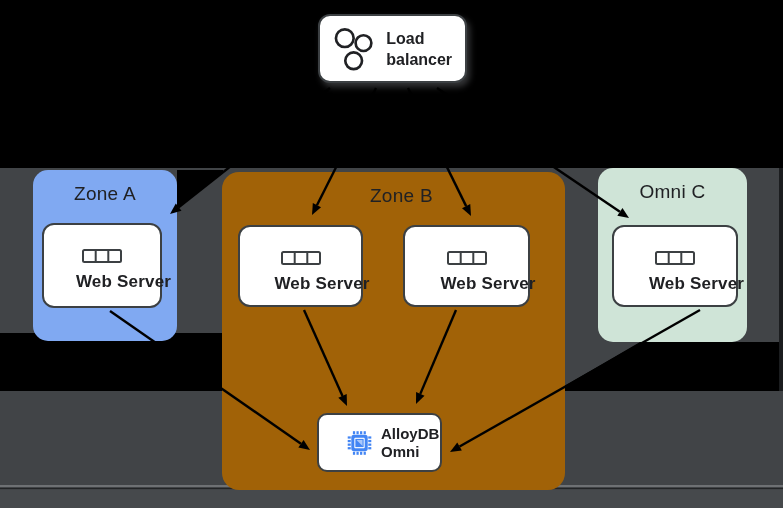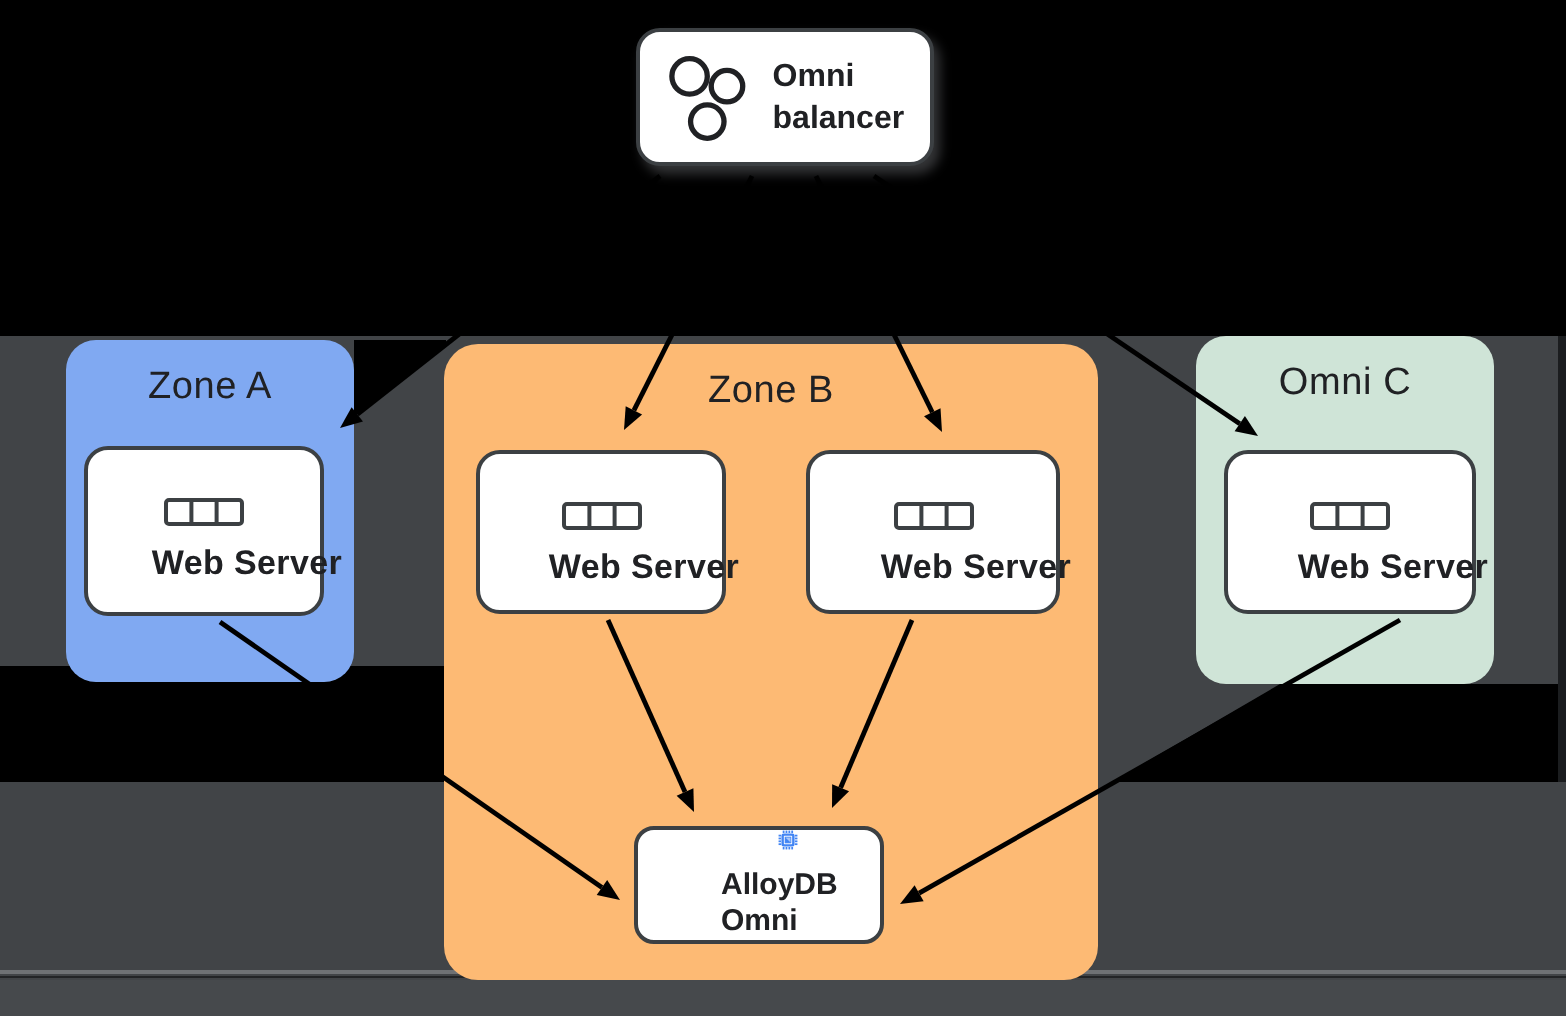--- a/index.html
+++ b/index.html
@@ -32,21 +32,21 @@
   #ws-b1{left:238px;top:225px;width:125px;height:82px;}
   #ws-b2{left:403px;top:225px;width:127px;height:82px;}
   #ws-c{left:612px;top:225px;width:126px;height:82px;}
   .ws-icon{margin-top:24px;}
   .ws-label{
     margin-top:9px;font-size:17px;font-weight:bold;color:#202124;
     white-space:nowrap;letter-spacing:.2px;margin-left:43px;
   }
   #alloydb{
     left:317px;top:413px;width:125px;height:59px;
-    flex-direction:column;justify-content:space-between;padding-left:28px;gap:9px;
+    flex-direction:row;justify-content:space-between;padding-left:28px;gap:9px;
     border-radius:10px;
   }
   .db-label{font-size:15px;font-weight:bold;color:#202124;line-height:18px;width:66px;}
   #lb-box{
     left:318px;top:14px;width:149px;height:69px;z-index:6;
     background:#fff;border:2px solid #3C4043;border-radius:12px;box-sizing:border-box;
     display:flex;flex-direction:row;align-items:center;padding-left:12px;gap:9px;
     box-shadow:3px 4px 6px rgba(185,189,196,0.28);
   }
   .lb-label{font-size:16px;font-weight:bold;color:#202124;line-height:21px;width:80px;}
@@ -64,21 +64,21 @@
   <svg class="abs" id="glitch-svg" width="783" height="508">
     <rect x="0" y="333" width="225" height="58" fill="#000"></rect>
     <polygon points="640,342 783,342 783,391 556,391" fill="#000"></polygon>
     <polygon points="177,170 223,170 223,172 177,208" fill="#000"></polygon>
     <rect x="779" y="168" width="4" height="223" fill="#1B1D1F"></rect>
   </svg>
 
   <div class="abs zone" id="zone-a" style="background: rgb(128, 169, 242);">
     <div class="zone-title">Zone A</div>
   </div>
-  <div class="abs zone" id="zone-b" style="background: #fdba74;">
+  <div class="abs zone" id="zone-b" style="background: #a16207; padding-left: 16px;">
     <div class="zone-title">Zone B</div>
   </div>
   <div class="abs zone" id="zone-c" style="background: rgb(207, 228, 215);">
     <div class="zone-title">Omni C</div>
   </div>
 
   <div class="abs node" id="ws-a">
     <svg class="ws-icon" width="40" height="14" viewBox="0 0 40 14">
       <rect x="1" y="1" width="38" height="12" rx="1.5" fill="#fff" stroke="#3C4043" stroke-width="2"></rect>
       <line x1="13.7" y1="1" x2="13.7" y2="13" stroke="#3C4043" stroke-width="2"></line>
@@ -141,21 +141,21 @@
     </svg>
     <div class="db-label">AlloyDB Omni</div>
   </div>
 
   <div class="abs" id="lb-box">
     <svg width="46" height="44" viewBox="0 0 46 44">
       <circle cx="13" cy="11" r="9" fill="none" stroke="#202124" stroke-width="2.7"></circle>
       <circle cx="32" cy="16" r="8" fill="none" stroke="#202124" stroke-width="2.7"></circle>
       <circle cx="22" cy="34" r="8.5" fill="none" stroke="#202124" stroke-width="2.7"></circle>
     </svg>
-    <div class="lb-label">Omni balancer</div>
+    <div class="lb-label">Load balancer</div>
   </div>
 
   <svg class="abs" id="arrows-svg" width="783" height="508">
       <line x1="330" y1="88" x2="178.6419994614597" y2="207.19442542410047" stroke="#000000" stroke-width="2.4"></line>
       <polygon points="170,214 175.79603191153808,203.58049837658095 181.48796701138133,210.80835247162" fill="#000000"></polygon>
       <line x1="376" y1="88" x2="316.9502643796998" y2="205.1768191215332" stroke="#000000" stroke-width="2.4"></line>
       <polygon points="312,215 312.8423887396137,203.10670856274967 321.05814001978587,207.24692968031675" fill="#000000"></polygon>
       <line x1="408" y1="88" x2="466.1424305525838" y2="206.13065255128137" stroke="#000000" stroke-width="2.4"></line>
       <polygon points="471,216 462.01524889221054,208.16199977474633 470.26961221295704,204.0993053278164" fill="#000000"></polygon>
       <line x1="437" y1="88" x2="619.8914734692519" y2="211.83276849480598" stroke="#000000" stroke-width="2.4"></line>

